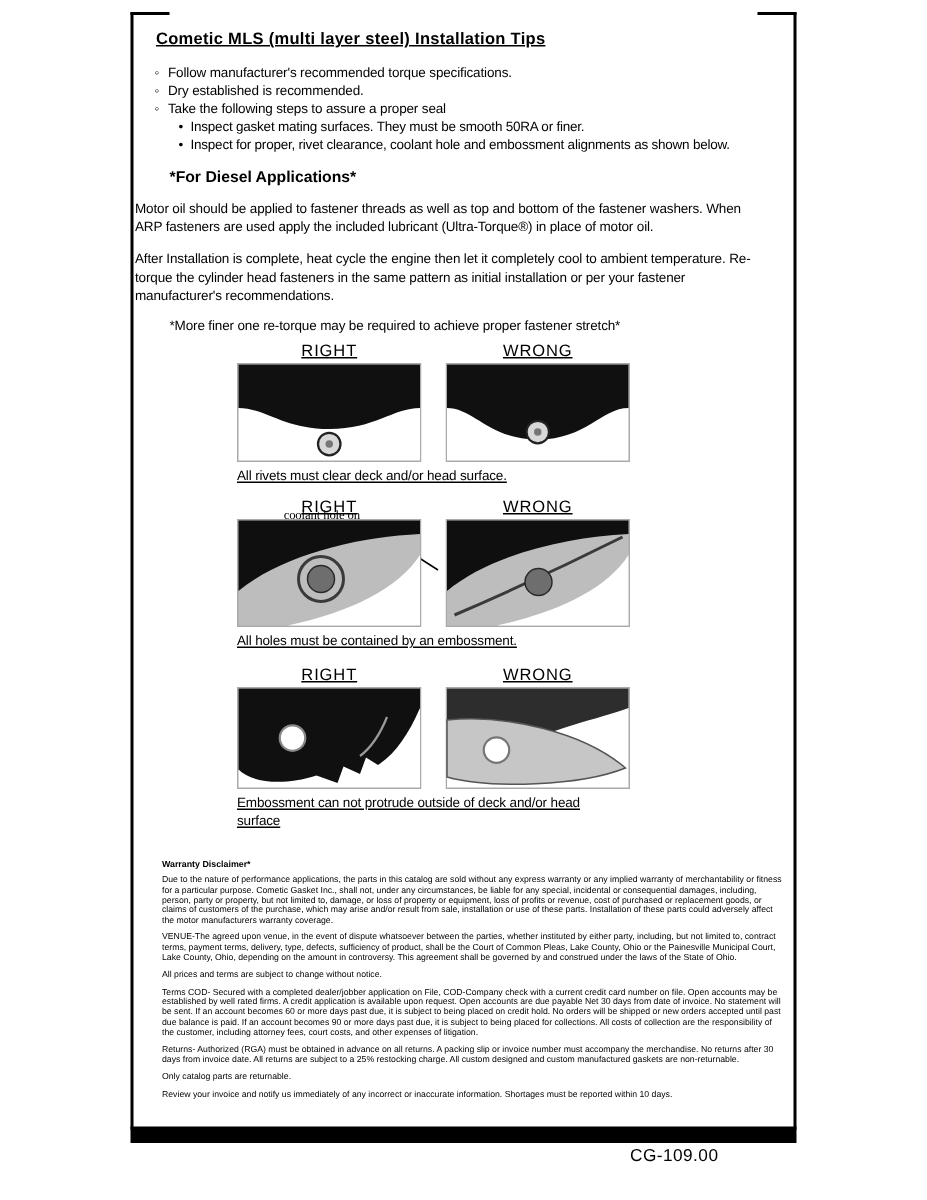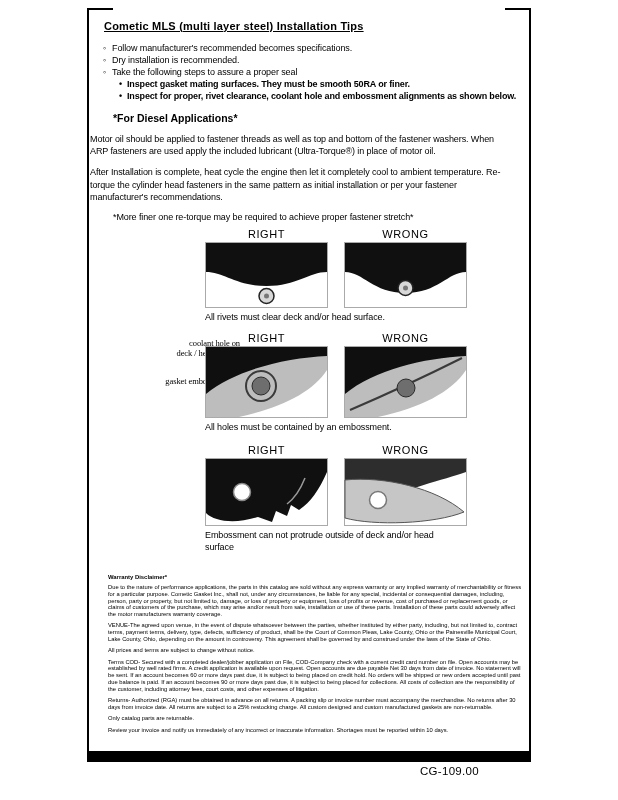--- a/index.html
+++ b/index.html
@@ -31,34 +31,34 @@
   ul { list-style:none; }
   .tips { margin-top:10px; margin-left:13px; }
   .tips li {
     position:relative; padding-left:9px;
     font-size:9px; line-height:12px; letter-spacing:-0.1px;
   }
   .tips li::before { content:"◦"; position:absolute; left:0; top:0; font-size:9px; }
   .subtips { margin-left:29px; }
   .subtips li {
     position:relative; padding-left:8px;
-    font-size:9px; line-height:12px; letter-spacing:-0.15px;font-weight:bold;
+    font-size:9px; line-height:12px; letter-spacing:-0.15px;
   }
   .subtips li::before { content:"•"; position:absolute; left:0; top:-0.5px; font-size:9px; }
 
   
   .sec-diesel { top:112px; }
   .diesel-heading { margin-left:23px; font-size:10.5px; font-weight:bold; }
   .body-para { margin-top:9px; width:412px;
                font-size:9px; line-height:12.2px; letter-spacing:-0.1px; }
   .retorque-note { margin-left:23px; margin-top:9px; font-size:9px; letter-spacing:-0.1px; }
 
   
   .sec-diagrams { top:228px; }
-  .diagram { position:relative; margin-left:115px; width:266px; }
+  .diagram { position:relative; margin-left:68px; width:266px;text-decoration:underline; }
   .d2wrap { position:relative; margin-top:10px; width:440px; margin-left:0; }
   .d2wrap .diagram { margin-top:0; }
   .dg-labels { display:flex; gap:16px; }
   .dg-labels span { width:123px; text-align:center; font-size:11px; letter-spacing:0.6px; }
   .dg-panels { display:flex; gap:16px; margin-top:2px; }
   .panel { display:block; }
   .dg-caption { margin-top:4px; font-size:9px; letter-spacing:-0.1px; }
   .dg-caption.two-line { width:250px; line-height:11.5px; }
   .diagram + .diagram, .d2wrap + .diagram { margin-top:12px; }
 
@@ -82,22 +82,22 @@
 
   <div class="frame frame-left"></div>
   <div class="frame frame-right"></div>
   <div class="frame frame-bottom"></div>
   <div class="frame frame-tick-l"></div>
   <div class="frame frame-tick-r"></div>
 
   <div class="sec sec-top">
     <div class="title">Cometic MLS (multi layer steel) Installation Tips</div>
     <ul class="tips">
-      <li>Follow manufacturer's recommended becomes specifications.</li>
-      <li>Dry installation is recommended.</li>
+      <li>Follow manufacturer's recommended torque specifications.</li>
+      <li>Dry established is recommended.</li>
       <li>Take the following steps to assure a proper seal</li>
     </ul>
     <ul class="subtips">
       <li>Inspect gasket mating surfaces.  They must be smooth 50RA or finer.</li>
       <li>Inspect for proper, rivet clearance, coolant hole and embossment alignments as shown below.</li>
     </ul>
   </div>
 
   <div class="sec sec-diesel">
     <div class="diesel-heading">*For Diesel Applications*</div>

